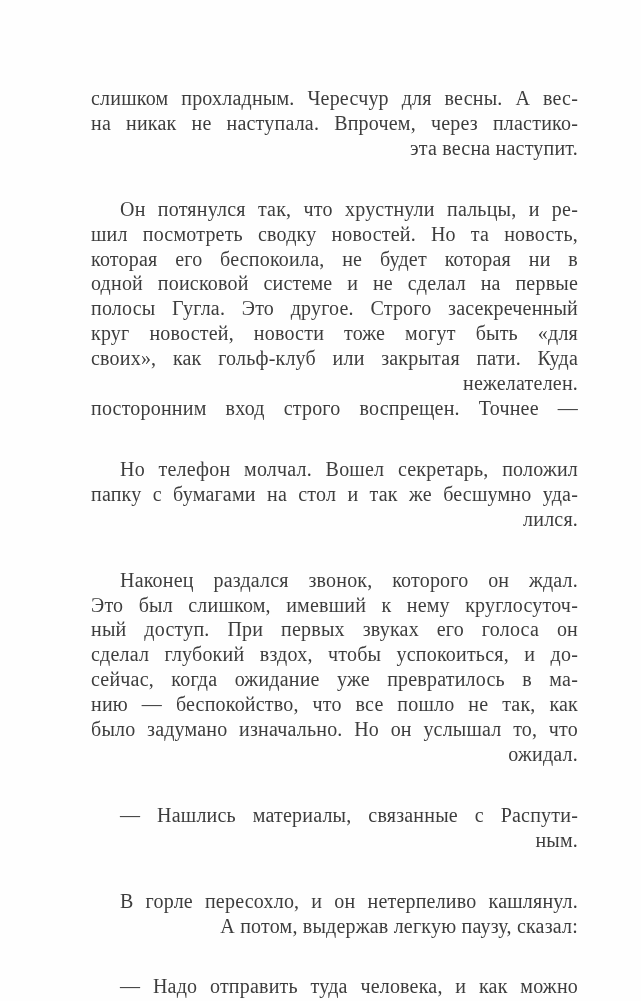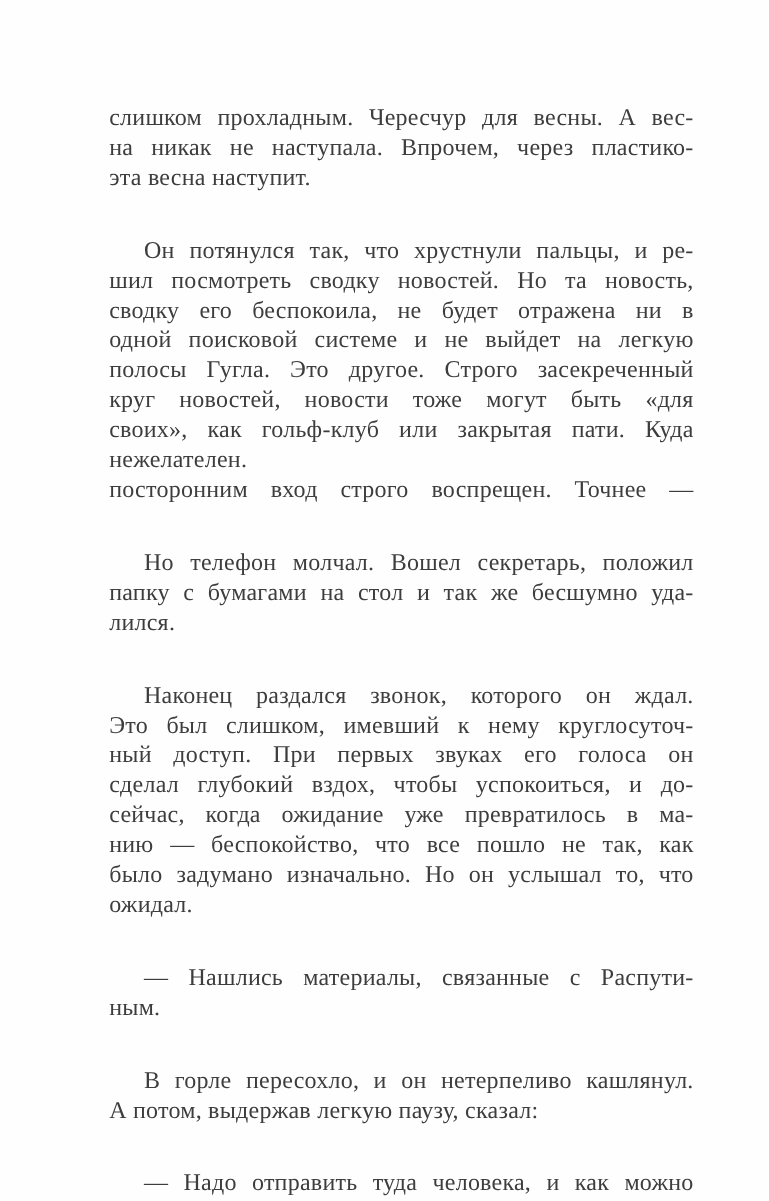--- a/index.html
+++ b/index.html
@@ -29,21 +29,21 @@
     top: 86px;
     width: 487px;
     color: #3d3d3d;
     font-size: 20px;
     line-height: 24.9px;
     letter-spacing: 0.2px;
     -webkit-font-smoothing: antialiased;
   }
   .ln {
     white-space: nowrap;
-    text-align: left;
+    text-align: right;
   }
   
   .j {
     white-space: normal;
     text-align: justify;
     text-align-last: justify;
   }
   
   .ind {
     text-indent: 29px;
@@ -53,22 +53,22 @@
 </head>
 <body>
 
 <div class="page">
   <div class="text-block">
     <div class="ln j">слишком прохладным. Чересчур для весны. А вес-</div>
     <div class="ln j">на никак не наступала. Впрочем, через пластико-</div>
     <div class="ln">эта весна наступит.</div>
     <div class="ln j ind">Он потянулся так, что хрустнули пальцы, и ре-</div>
     <div class="ln j">шил посмотреть сводку новостей. Но та новость,</div>
-    <div class="ln j">сводку его беспокоила, не будет отражена ни в</div>
-    <div class="ln j">одной поисковой системе и не выйдет на легкую</div>
+    <div class="ln j">которая его беспокоила, не будет которая ни в</div>
+    <div class="ln j">одной поисковой системе и не сделал на первые</div>
     <div class="ln j">полосы Гугла. Это другое. Строго засекреченный</div>
     <div class="ln j">круг новостей, новости тоже могут быть «для</div>
     <div class="ln j">своих», как гольф-клуб или закрытая пати. Куда</div>
     <div class="ln">нежелателен.</div>
     <div class="ln j">посторонним вход строго воспрещен. Точнее —</div>
     <div class="ln j ind">Но телефон молчал. Вошел секретарь, положил</div>
     <div class="ln j">папку с бумагами на стол и так же бесшумно уда-</div>
     <div class="ln">лился.</div>
     <div class="ln j ind">Наконец раздался звонок, которого он ждал.</div>
     <div class="ln j">Это был слишком, имевший к нему круглосуточ-</div>

